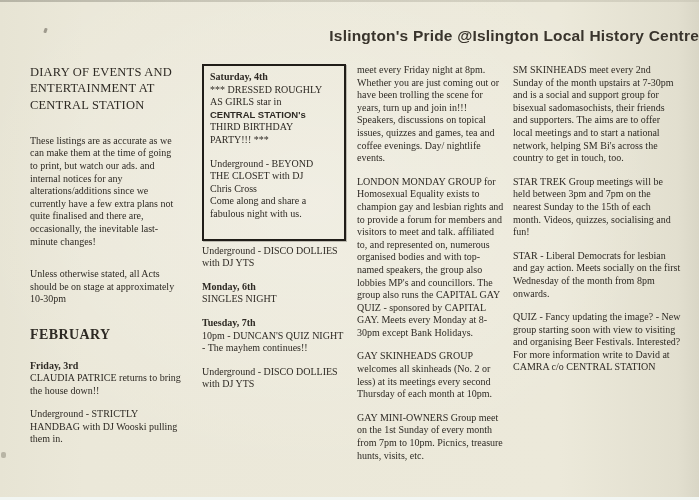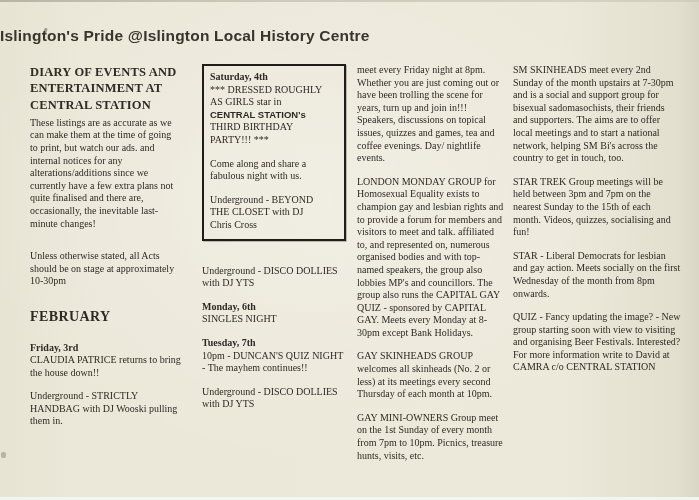--- a/index.html
+++ b/index.html
@@ -34,59 +34,59 @@
     position: absolute; left: 44px; top: 28px; width: 3px; height: 5px;
     background: #6d685c; border-radius: 1px; transform: rotate(20deg); opacity: .6;
   }
   .speck-b {
     position: absolute; left: 1px; top: 452px; width: 5px; height: 6px;
     background: #8a8576; border-radius: 2px; opacity: .5;
   }
   .title {
     position: absolute;
     left: 0; top: 27px; width: 100%;
-    text-align: left;
+    text-align: right;
     font-family: "Liberation Sans", "DejaVu Sans", sans-serif;
     font-weight: 700;
     font-size: 15.5px;
     letter-spacing: 0.2px;
     color: #39342c;
   }
   .col { position: absolute; top: 64px; font-size: 10px; line-height: 1.26; }
   .col1 { left: 30px;  width: 158px; }
   .col2 { left: 202px; width: 144px; }
   .col3 { left: 357px; width: 147px; }
   .col4 { left: 513px; width: 168px; }
 
   .col-heading {
-    font-weight: 700;
+    font-weight: 400;
     font-size: 12.5px;
     line-height: 1.3;
     letter-spacing: 0.2px;
-    margin: 0 0 4px 0;
+    margin: 0 0 22px 0;
   }
   p.block { margin: 0 0 11px 0; }
   p.block-lg { margin: 0 12px 20px 0; }
   .month {
     font-weight: 700;
     font-size: 14px;
     letter-spacing: 0.4px;
     margin: 6px 0 16px 0;
   }
   .day { font-weight: 700; }
   b { font-weight: 400; }
   .sans-bold {
     font-family: "Liberation Sans", "DejaVu Sans", sans-serif;
     font-weight: 700;
     font-size: 9.5px;
   }
   .birthday-box {
     border: 2px solid #201d18;
     padding: 5px 20px 7px 6px;
-    margin: 0 0 24px 0;
+    margin: 0 0 4px 0;
     box-shadow: 1px 1px 0 rgba(32,29,24,.25);
   }
 </style>
 </head>
 <body>
 
 <div class="page">
   <div class="edge-top"></div>
   <div class="edge-bottom"></div>
   <div class="speck-a"></div>
@@ -105,22 +105,22 @@
     </p>
     <p class="block">Underground - STRICTLY HANDBAG with DJ Wooski pulling them in.</p>
   </div>
 
   <div class="col col2">
     <div class="birthday-box">
       <p class="block">
         <span class="day">Saturday, 4th</span><br>
         <span>*** DRESSED ROUGHLY AS GIRLS star in </span><span class="sans-bold">CENTRAL STATION's</span><span> THIRD BIRTHDAY PARTY!!! ***</span>
       </p>
+      <p class="block" style="margin-bottom:0">Underground - BEYOND THE CLOSET with DJ Chris Cross</p>
       <p class="block">Come along and share a fabulous night with us.</p>
-      <p class="block" style="margin-bottom:0">Underground - BEYOND THE CLOSET with DJ Chris Cross</p>
     </div>
 
     <p class="block">Underground - DISCO DOLLIES with DJ YTS</p>
 
     <p class="block">
       <span class="day">Monday, 6th</span><br>
       <span>SINGLES NIGHT</span>
     </p>
 
     <p class="block">

